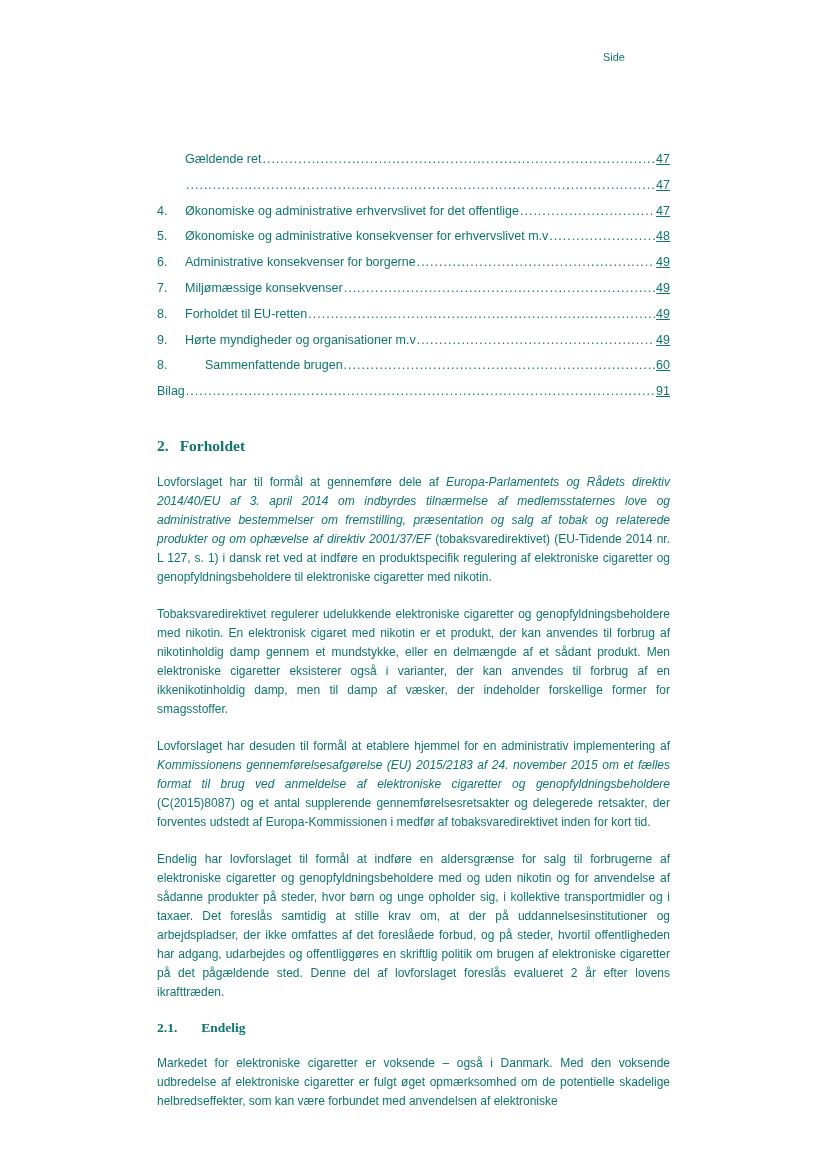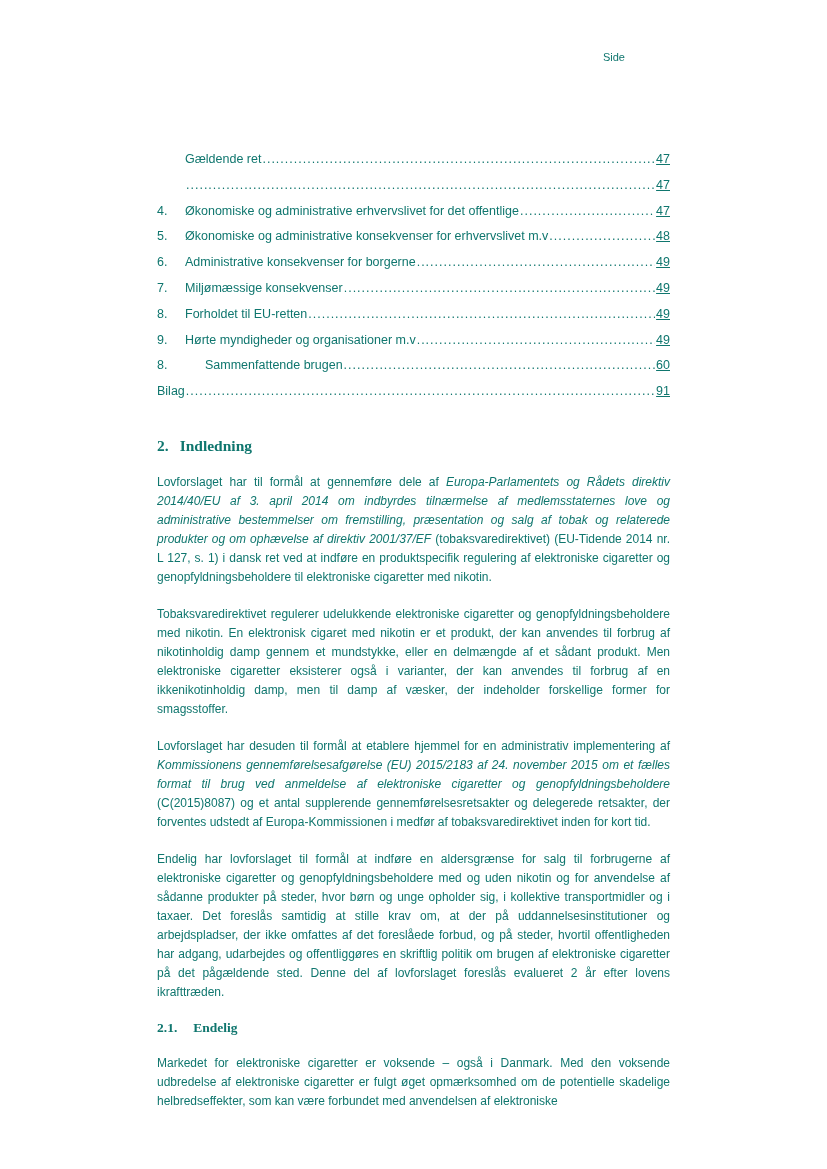--- a/index.html
+++ b/index.html
@@ -70,21 +70,21 @@
     text-align: justify;
     margin: 18px 0 18px 0;
   }
   .body-para .italic { font-style: italic; }
   .subsection-heading {
     font-family: "Liberation Serif", serif;
     font-size: 13.5px;
     font-weight: bold;
     margin: 4px 0 16px 0;
   }
-  .subsection-heading .h-num { margin-right: 16px; }
+  .subsection-heading .h-num { margin-right: 24px; }
 </style>
 </head>
 <body>
 
 <div class="page">
 
   <div class="page-header">
     <span>Side</span>
   </div>
 
@@ -142,21 +142,21 @@
       </div>
       <div class="toc-row">
         <span class="toc-label">Bilag</span>
         <span class="toc-dots">....................................................................................................................................................................................................................................................................</span>
         <span class="toc-page">91</span>
       </div>
     </div>
 
   <div class="content">
     <h2 class="section-heading">
-      <span class="h-num">2.</span><span>Indledning</span>
+      <span class="h-num">2.</span><span>Forholdet</span>
     </h2>
 
     <div id="paragraphs">
         <p class="body-para"><span class="">Lovforslaget har til formål at gennemføre dele af </span><span class="italic">Europa-Parlamentets og Rådets direktiv 2014/40/EU af 3. april 2014 om indbyrdes tilnærmelse af medlemsstaternes love og administrative bestemmelser om fremstilling, præsentation og salg af tobak og relaterede produkter og om ophævelse af direktiv 2001/37/EF</span><span class=""> (tobaksvaredirektivet) (EU-Tidende 2014 nr. L 127, s. 1) i dansk ret ved at indføre en produktspecifik regulering af elektroniske cigaretter og genopfyldningsbeholdere til elektroniske cigaretter med nikotin.</span></p>
         <p class="body-para"><span class="">Tobaksvaredirektivet regulerer udelukkende elektroniske cigaretter og genopfyldningsbeholdere med nikotin. En elektronisk cigaret med nikotin er et produkt, der kan anvendes til forbrug af nikotinholdig damp gennem et mundstykke, eller en delmængde af et sådant produkt. Men elektroniske cigaretter eksisterer også i varianter, der kan anvendes til forbrug af en ikkenikotinholdig damp, men til damp af væsker, der indeholder forskellige former for smagsstoffer.</span></p>
         <p class="body-para"><span class="">Lovforslaget har desuden til formål at etablere hjemmel for en administrativ implementering af </span><span class="italic">Kommissionens gennemførelsesafgørelse (EU) 2015/2183 af 24. november 2015 om et fælles format til brug ved anmeldelse af elektroniske cigaretter og genopfyldningsbeholdere</span><span class=""> (C(2015)8087) og et antal supplerende gennemførelsesretsakter og delegerede retsakter, der forventes udstedt af Europa-Kommissionen i medfør af tobaksvaredirektivet inden for kort tid.</span></p>
         <p class="body-para"><span class="">Endelig har lovforslaget til formål at indføre en aldersgrænse for salg til forbrugerne af elektroniske cigaretter og genopfyldningsbeholdere med og uden nikotin og for anvendelse af sådanne produkter på steder, hvor børn og unge opholder sig, i kollektive transportmidler og i taxaer. Det foreslås samtidig at stille krav om, at der på uddannelsesinstitutioner og arbejdspladser, der ikke omfattes af det foreslåede forbud, og på steder, hvortil offentligheden har adgang, udarbejdes og offentliggøres en skriftlig politik om brugen af elektroniske cigaretter på det pågældende sted. Denne del af lovforslaget foreslås evalueret 2 år efter lovens ikrafttræden.</span></p>
       </div>
 
     <h3 class="subsection-heading">

